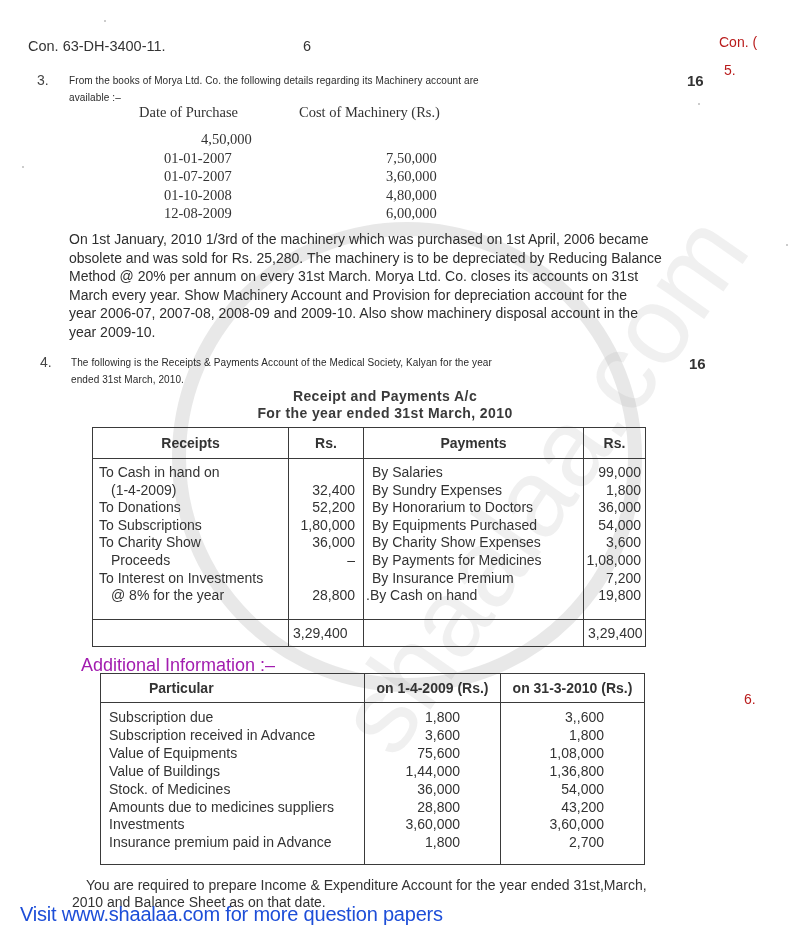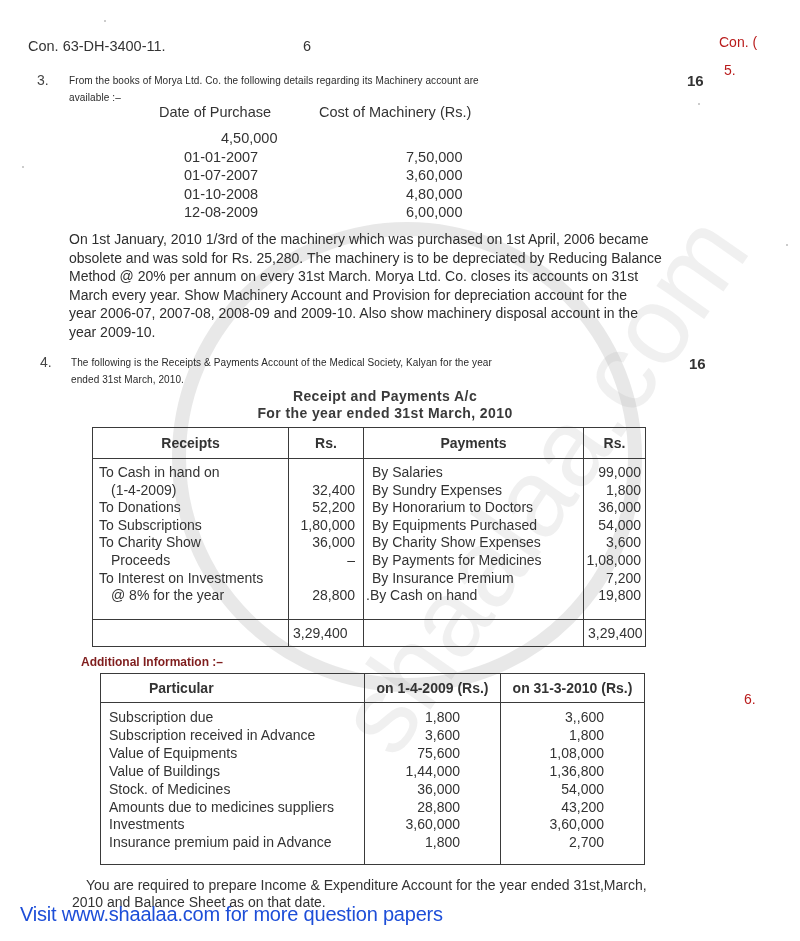--- a/index.html
+++ b/index.html
@@ -27,21 +27,21 @@
     table-layout: fixed;
   }
   table.rp td, table.rp th { border: 1.4px solid #3a3a3a; padding: 0; vertical-align: top; }
   table.rp th { font-weight: bold; height: 30px; vertical-align: middle; }
   table.rp .cell-list div { line-height: 17.6px; white-space: nowrap; }
   table.rp .num { text-align: right; padding-right: 8px; }
   table.rp .lbl { padding-left: 6px; }
   table.rp .indent { padding-left: 18px; }
   table.rp .total td { height: 26px; vertical-align: middle; }
 
-  .add-info { font-size: 12px; font-weight: bold; color: #7f1d1d; }
+  .add-info { font-size: 18px; font-weight: normal; color: #a21caf; }
   table.ai { border-collapse: collapse; font-size: 14px; color: #333; table-layout: fixed; }
   table.ai td, table.ai th { border: 1.4px solid #3a3a3a; padding: 0; vertical-align: top; }
   table.ai th { font-weight: bold; height: 28px; vertical-align: middle; }
   table.ai .cell-list div { line-height: 17.9px; white-space: nowrap; }
   table.ai .num { text-align: right; }
 
   .footer-note { font-size: 14px; line-height: 18px; color: #333; }
   .visit { font-size: 20px; color: #1d4ed8; font-family: "Liberation Sans", sans-serif; letter-spacing: -0.2px; }
 
   .watermark {
@@ -69,21 +69,21 @@
 <div class="abs edge" style="left:719px; top:34px;">Con. (</div>
 <div class="abs edge" style="left:724px; top:62px;">5.</div>
 <div class="abs edge" style="left:744px; top:691px;">6.</div>
 
 <div>
   <div class="abs qnum" style="left:37px; top:72px;">3.</div>
   <div class="abs txt" style="left:69px; top:72px; width:620px;">From the books of Morya Ltd. Co. the following details regarding its Machinery account are</div>
   <div class="abs marks" style="left:687px; top:72px;">16</div>
   <div class="abs txt" style="left:69px; top:89px;">available :–</div>
 
-  <div class="abs mach-table" style="left:159px; top:104px;">
+  <div class="abs mach-table" style="left:139px; top:104px;font-family:Liberation Serif, serif;">
     <div class="head" style="margin-bottom:9px;">
       <div class="c-date">Date of Purchase</div>
       <div class="c-cost">Cost of Machinery (Rs.)</div>
     </div>
     <div class="row">
       <div class="c-cost" style="padding-left:62px;">4,50,000</div>
     </div>
     <div class="row">
       <div class="c-date" style="padding-left:25px;">01-01-2007</div>
       <div class="c-cost" style="padding-left:62px;">7,50,000</div>

